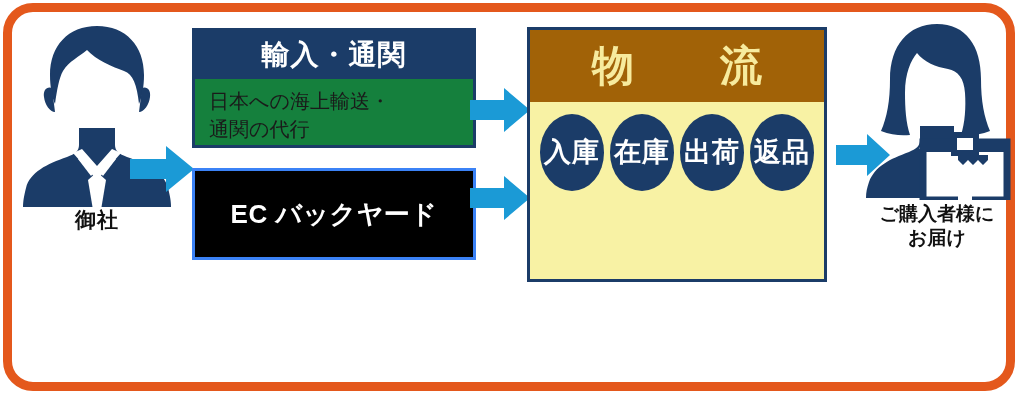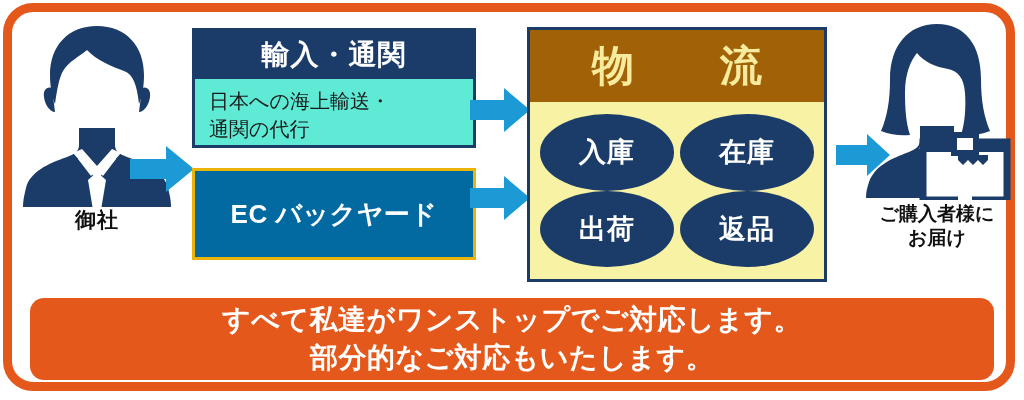--- a/index.html
+++ b/index.html
@@ -94,21 +94,21 @@
 
   
   .box-import {
     position: absolute;
     left: 192px;
     top: 28px;
     width: 284px;
     height: 120px;
     border: 3px solid #1b3c68;
     box-sizing: border-box;
-    background: #5eead4;
+    background: #15803d;
   }
   .box-import .hdr {
     height: 48px;
     background: #1b3c68;
     color: #ffffff;
     font-size: 28px;
     font-weight: bold;
     display: flex;
     align-items: center;
     justify-content: center;
@@ -122,22 +122,22 @@
     font-weight: 500;
   }
 
   
   .box-ec {
     position: absolute;
     left: 192px;
     top: 168px;
     width: 284px;
     height: 92px;
-    background: #0369a1;
-    border: 3px solid #eab308;
+    background: #000000;
+    border: 3px solid #3b82f6;
     box-sizing: border-box;
     color: #ffffff;
     display: flex;
     flex-direction: column;
     align-items: center;
     justify-content: center;
     font-size: 26px;
     font-weight: bold;
     line-height: 36px;
     letter-spacing: 0.5px;
@@ -163,21 +163,21 @@
     display: flex;
     align-items: center;
     justify-content: center;
     letter-spacing: 22px;
     text-indent: 22px;
   }
   .box-logi .grid {
     position: relative;
     padding: 12px 10px;
     display: grid;
-    grid-template-columns: 1fr 1fr;
+    grid-template-columns: 1fr 1fr 1fr 1fr;
     grid-template-rows: 1fr 1fr;
     gap: 0 6px;
     height: calc(100% - 72px);
     box-sizing: border-box;
   }
   .pill {
     background: #1b3c68;
     color: #ffffff;
     border-radius: 50%;
     display: flex;
@@ -304,18 +304,14 @@
 
         <path d="M96 138l5 5 5-5 5 5 5-5 5 5 5-5v-5H96z" fill="#1b3c68"></path>
       </svg>
     </div>
     <div class="caption">
       <div>ご購入者様に</div>
       <div>お届け</div>
     </div>
   </div>
 
-  <div class="banner">
-    <div>すべて私達がワンストップでご対応します。</div>
-    <div>部分的なご対応もいたします。</div>
-  </div>
 
 </div>
 
 </body></html>

